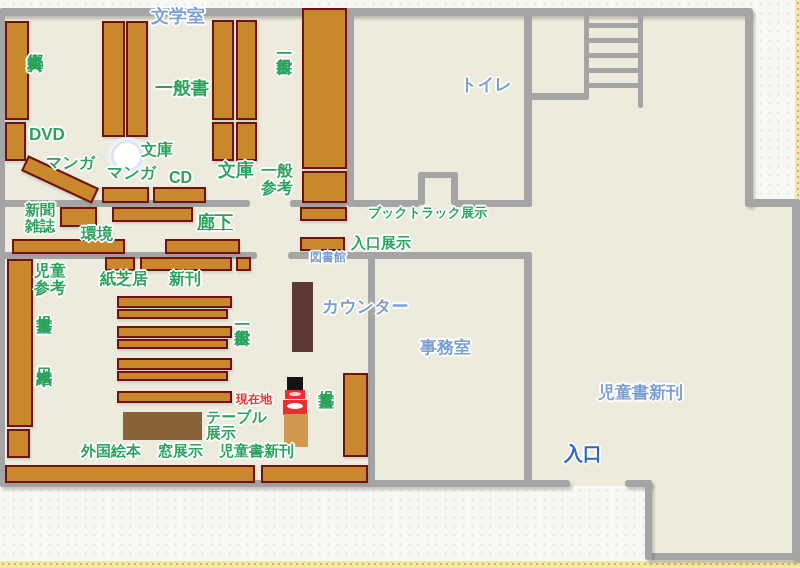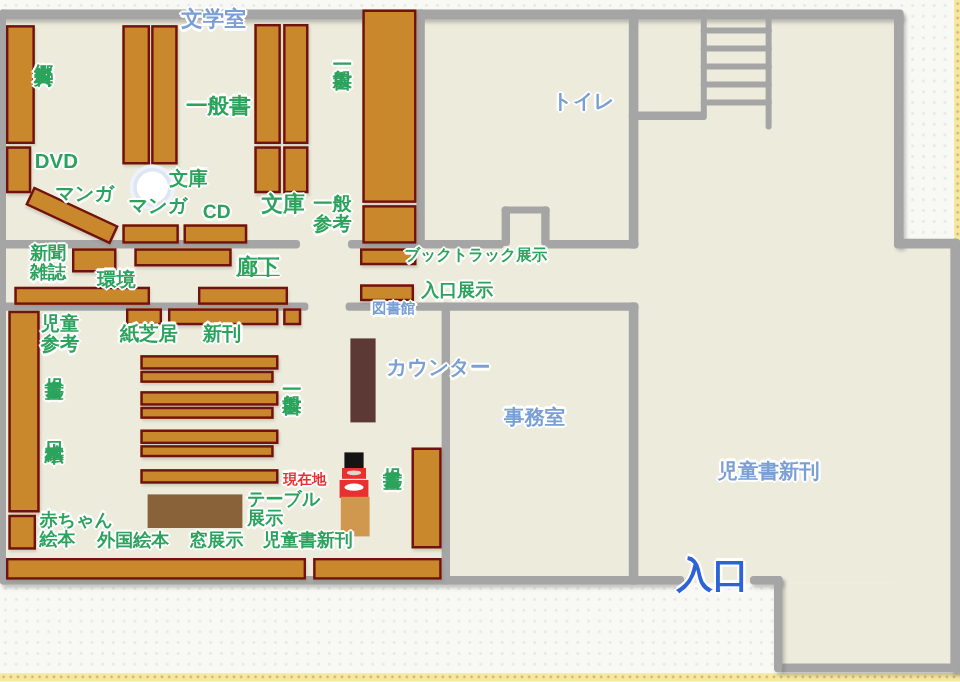--- a/index.html
+++ b/index.html
@@ -126,47 +126,45 @@
     </div>
     <div style="position:absolute;left:1px;top:37px;width:24px;height:33px;background:#d0984f;"></div>
   </div>
 
   <div class="lbl blue" style="left:151px;top:7px;font-size:18px;">文学室</div>
   <div class="lbl blue" style="left:412px;top:76px;margin-left:48px;">トイレ</div>
   <div class="lbl blue" style="left:310px;top:251px;font-size:12px;">図書館</div>
   <div class="lbl blue" style="left:322px;top:298px;">カウンター</div>
   <div class="lbl blue" style="left:420px;top:339px;">事務室</div>
   <div class="lbl blue" style="left:598px;top:384px;">児童書新刊</div>
-  <div class="lbl blue" style="left:564px;top:464px;font-size:30px;color:#2c64d8;z-index:7;">入口</div>
+  <div class="lbl blue" style="left:564px;top:444px;font-size:19px;color:#2c64d8;z-index:7;">入口</div>
 
   <div class="lbl green v" style="left:27px;top:40px;">郷土資料</div>
   <div class="lbl green" style="left:29px;top:126px;font-size:17px;">DVD</div>
   <div class="lbl green" style="left:46px;top:154px;">マンガ</div>
   <div class="lbl green" style="left:155px;top:79px;font-size:18px;">一般書</div>
   <div class="lbl green" style="left:141px;top:141px;">文庫</div>
   <div class="lbl green" style="left:107px;top:164px;">マンガ</div>
   <div class="lbl green" style="left:169px;top:169px;">CD</div>
   <div class="lbl green" style="left:218px;top:161px;font-size:18px;">文庫</div>
   <div class="lbl green" style="left:261px;top:162px;">一般
 参考</div>
   <div class="lbl green v" style="left:276px;top:44px;">一般書</div>
-  <div class="lbl green" style="left:337px;top:206px;font-size:13px;">ブックトラック展示</div>
+  <div class="lbl green" style="left:368px;top:206px;font-size:13px;">ブックトラック展示</div>
   <div class="lbl green" style="left:351px;top:235px;font-size:15px;">入口展示</div>
-  <div class="lbl green" style="left:25px;top:204px;font-size:15px;">新聞
+  <div class="lbl green" style="left:25px;top:204px;font-size:15px;font-family:Liberation Mono, monospace;">新聞
 雑誌</div>
   <div class="lbl green" style="left:81px;top:225px;">環境</div>
   <div class="lbl green" style="left:197px;top:213px;font-size:18px;text-decoration:underline;">廊下</div>
   <div class="lbl green" style="left:100px;top:270px;">紙芝居</div>
   <div class="lbl green" style="left:169px;top:270px;">新刊</div>
   <div class="lbl green" style="left:34px;top:262px;">児童
 参考</div>
   <div class="lbl green v" style="left:36px;top:302px;">児童書</div>
   <div class="lbl green v" style="left:36px;top:355px;">日本絵本</div>
-  <div class="lbl green" style="left:33px;top:426px;font-size:15px;">赤ちゃん
-絵本</div>
   <div class="lbl green" style="left:81px;top:443px;font-size:15px;">外国絵本</div>
   <div class="lbl green" style="left:158px;top:443px;font-size:15px;">窓展示</div>
   <div class="lbl green" style="left:219px;top:443px;font-size:15px;">児童書新刊</div>
   <div class="lbl green v" style="left:234px;top:315px;">一般書</div>
   <div class="lbl green" style="left:206px;top:409px;font-size:15px;">テーブル
 展示</div>
   <div class="lbl green v" style="left:318px;top:377px;">児童書</div>
 
   <div class="lbl red" style="left:236px;top:393px;">現在地</div>
 

